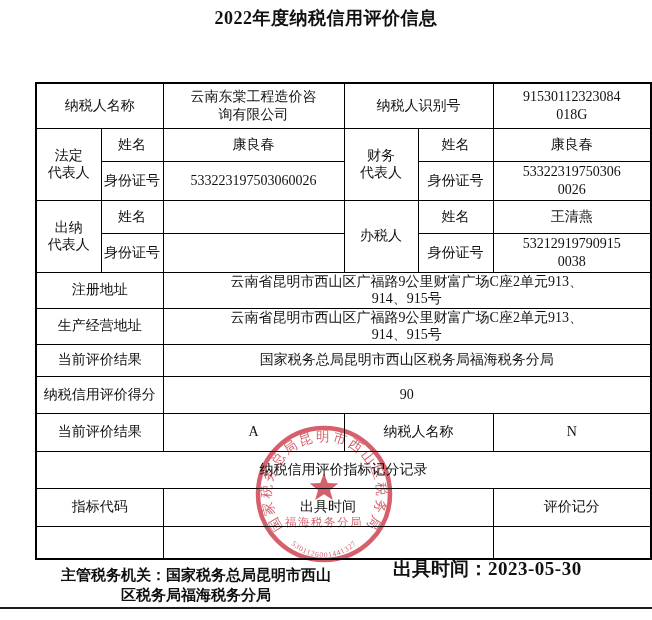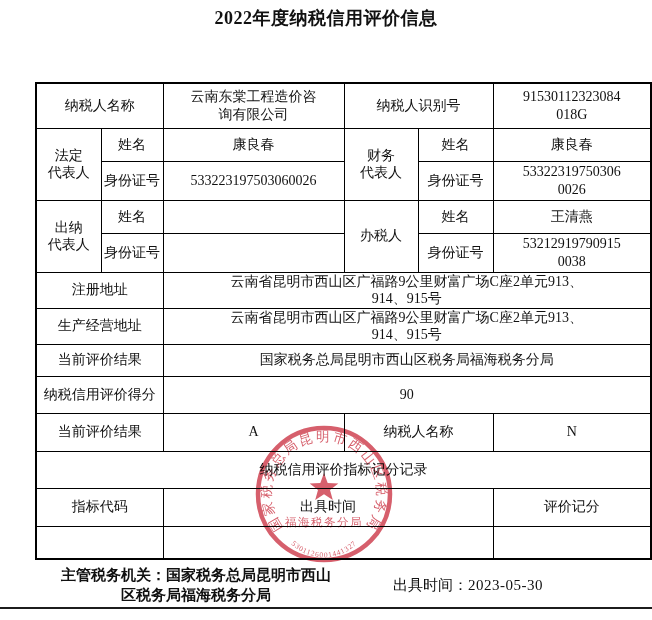--- a/index.html
+++ b/index.html
@@ -43,22 +43,22 @@
     pointer-events:none;
   }
   .footer-authority {
     position:absolute; left:28px; top:566px; width:336px;
     text-align:center;
     font-size:15px; font-weight:bold;
     line-height:1.3;
     white-space:pre-line;
   }
   .footer-date {
-    position:absolute; left:393px; top:576px;
-    font-size:15px; font-weight:normal;
+    position:absolute; left:393px; top:556px;
+    font-size:19px; font-weight:bold;
   }
   .footer-date .date-value { letter-spacing:0.5px; }
   .bottom-rule {
     position:absolute; left:0; top:607px;
     width:652px; height:2px;
     background:#1c1c1c;
   }
 </style>
 </head>
 <body>

